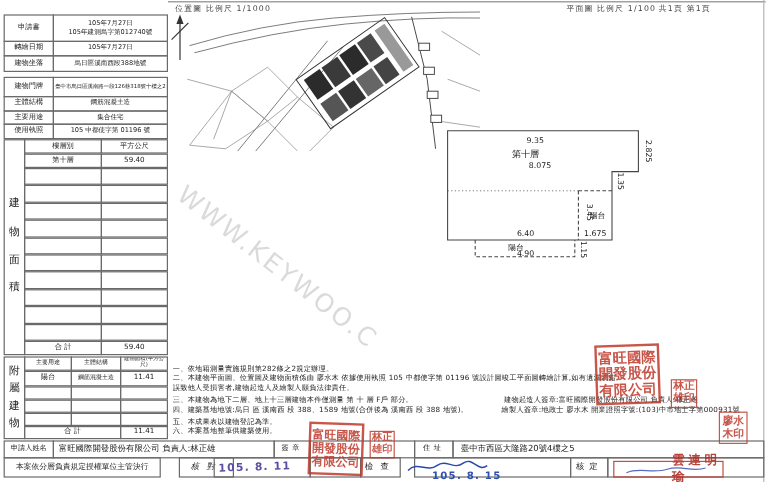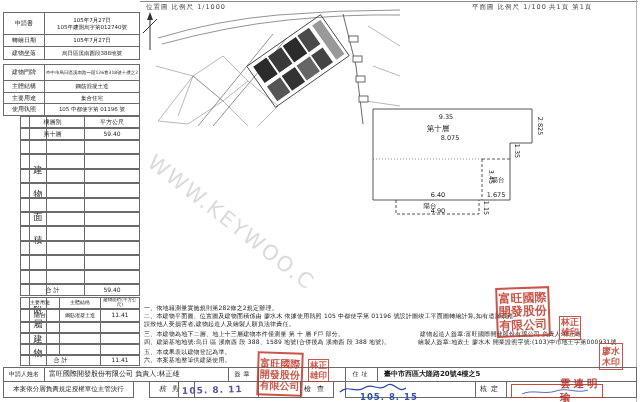--- a/index.html
+++ b/index.html
@@ -5,21 +5,21 @@
   html,body{margin:0;padding:0;background:#e8e8e8;}
   #canvas{position:relative;width:640px;height:402px;background:#ffffff;overflow:hidden;
           font-family:"DejaVu Sans",sans-serif;color:#1c1c1c;}
   .abs{position:absolute;}
   .cell{position:absolute;border:1px solid #6a6a6a;box-sizing:border-box;display:flex;
         align-items:center;justify-content:center;text-align:center;overflow:hidden;line-height:1.15;}
   .cell.left{justify-content:flex-start;text-align:left;}
   .f45{font-size:4.5px;} .f5{font-size:5px;} .f55{font-size:5.5px;} .f6{font-size:6px;}
   .f65{font-size:6.5px;} .f7{font-size:7px;}
   .vlabel{position:absolute;box-sizing:border-box;border:1px solid #6a6a6a;display:flex;align-items:center;
-          justify-content:center;font-size:9px;word-break:break-all;line-height:2.6;width:18px;text-align:center;padding:2px 3px;margin-left:26px;}
+          justify-content:center;font-size:9px;word-break:break-all;line-height:2.6;width:18px;text-align:center;padding:2px 3px;}
   .note{position:absolute;font-size:6px;line-height:8px;color:#222;letter-spacing:0.2px;}
   .hdr{position:absolute;font-size:6.5px;color:#444;letter-spacing:1px;white-space:nowrap;}
   .seal{position:absolute;border:2px solid #c0392b;color:#c0392b;font-weight:bold;word-break:break-all;
         text-align:center;box-sizing:border-box;opacity:.85;background:rgba(255,255,255,0);z-index:6;
         display:flex;align-items:center;justify-content:center;padding:1px;}
   .datestamp{position:absolute;font-weight:bold;letter-spacing:1px;white-space:nowrap;z-index:6;}
   .approver{position:absolute;border:1.5px solid #c0392b;color:#b03028;font-weight:bold;z-index:6;
             display:flex;align-items:center;justify-content:center;letter-spacing:3px;opacity:.9;box-sizing:border-box;padding-left:48px;}
   .wm{position:absolute;font-size:21px;color:#bdbdbd;opacity:.55;letter-spacing:2px;
       transform:rotate(38deg);transform-origin:left top;z-index:1;white-space:nowrap;}
@@ -109,21 +109,21 @@
     <div class="cell f6" style="left:20px;top:355px;width:81px;height:11px;">合 計</div>
     <div class="cell f6" style="left:100px;top:355px;width:40px;height:11px;">11.41</div>
   </div>
 
   <div>
     <div class="cell f6" style="left:3px;top:367px;width:42px;height:15px;">申請人姓名</div>
     <div class="cell f7 left" style="left:44px;top:367px;width:185px;height:15px;padding-left:4px;">富旺國際開發股份有限公司 負責人:林正雄</div>
     <div class="cell f6" style="left:228px;top:367px;width:31px;height:15px;letter-spacing:3px;">簽章</div>
     <div class="cell" style="left:258px;top:367px;width:88px;height:15px;"></div>
     <div class="cell f6" style="left:345px;top:367px;width:33px;height:15px;letter-spacing:3px;">住址</div>
-    <div class="cell f7 left" style="left:377px;top:367px;width:260px;height:15px;padding-left:6px;font-weight:bold;">臺中市西區大隆路20號4樓之5</div>
+    <div class="cell f7 left" style="left:377px;top:367px;width:260px;height:15px;padding-left:6px;">臺中市西區大隆路20號4樓之5</div>
 
     <div class="cell f65" style="left:3px;top:381px;width:131px;height:17px;">本案依分層負責規定授權單位主管決行</div>
     <div class="cell f7" style="left:149px;top:381px;width:46px;height:17px;letter-spacing:6px;font-style:italic;">核對</div>
     <div class="cell" style="left:178px;top:381px;width:81px;height:17px;"></div>
     <div class="cell" style="left:258px;top:381px;width:43px;height:17px;"></div>
     <div class="cell f7" style="left:300px;top:381px;width:34px;height:17px;letter-spacing:6px;">檢查</div>
     <div class="cell" style="left:345px;top:381px;width:131px;height:17px;"></div>
     <div class="cell f7" style="left:475px;top:381px;width:32px;height:17px;letter-spacing:4px;">核定</div>
     <div class="cell" style="left:506px;top:381px;width:131px;height:17px;"></div>
   </div>

